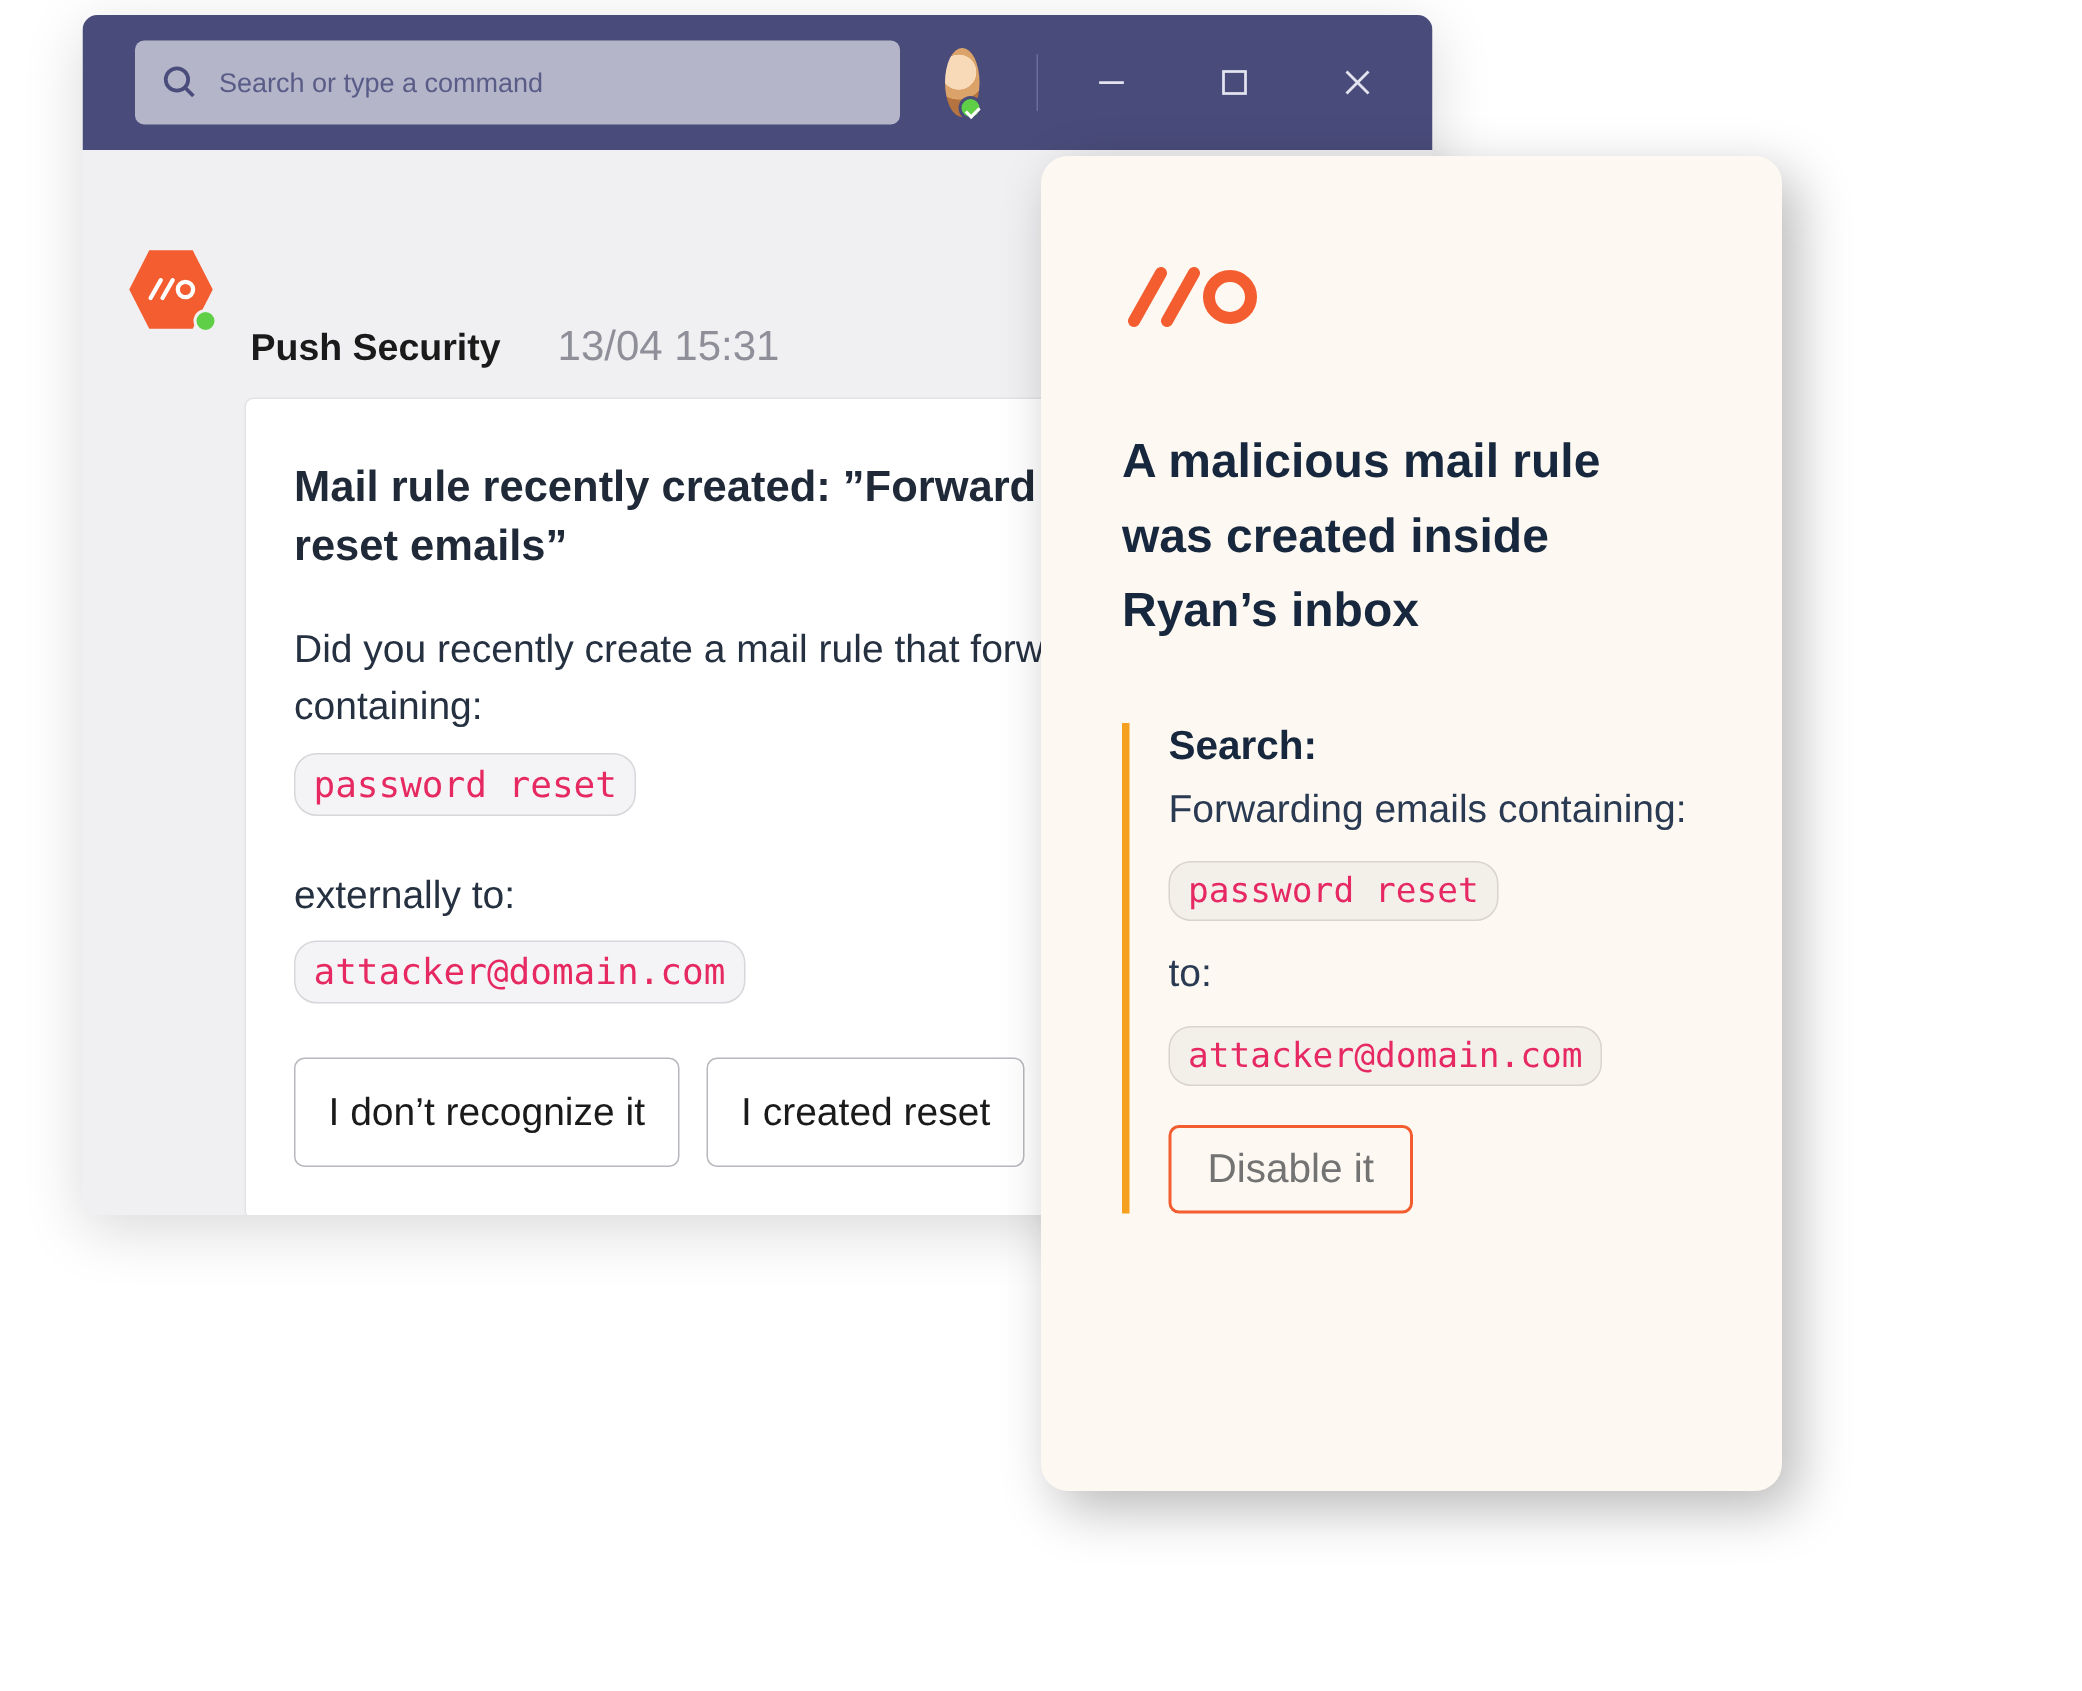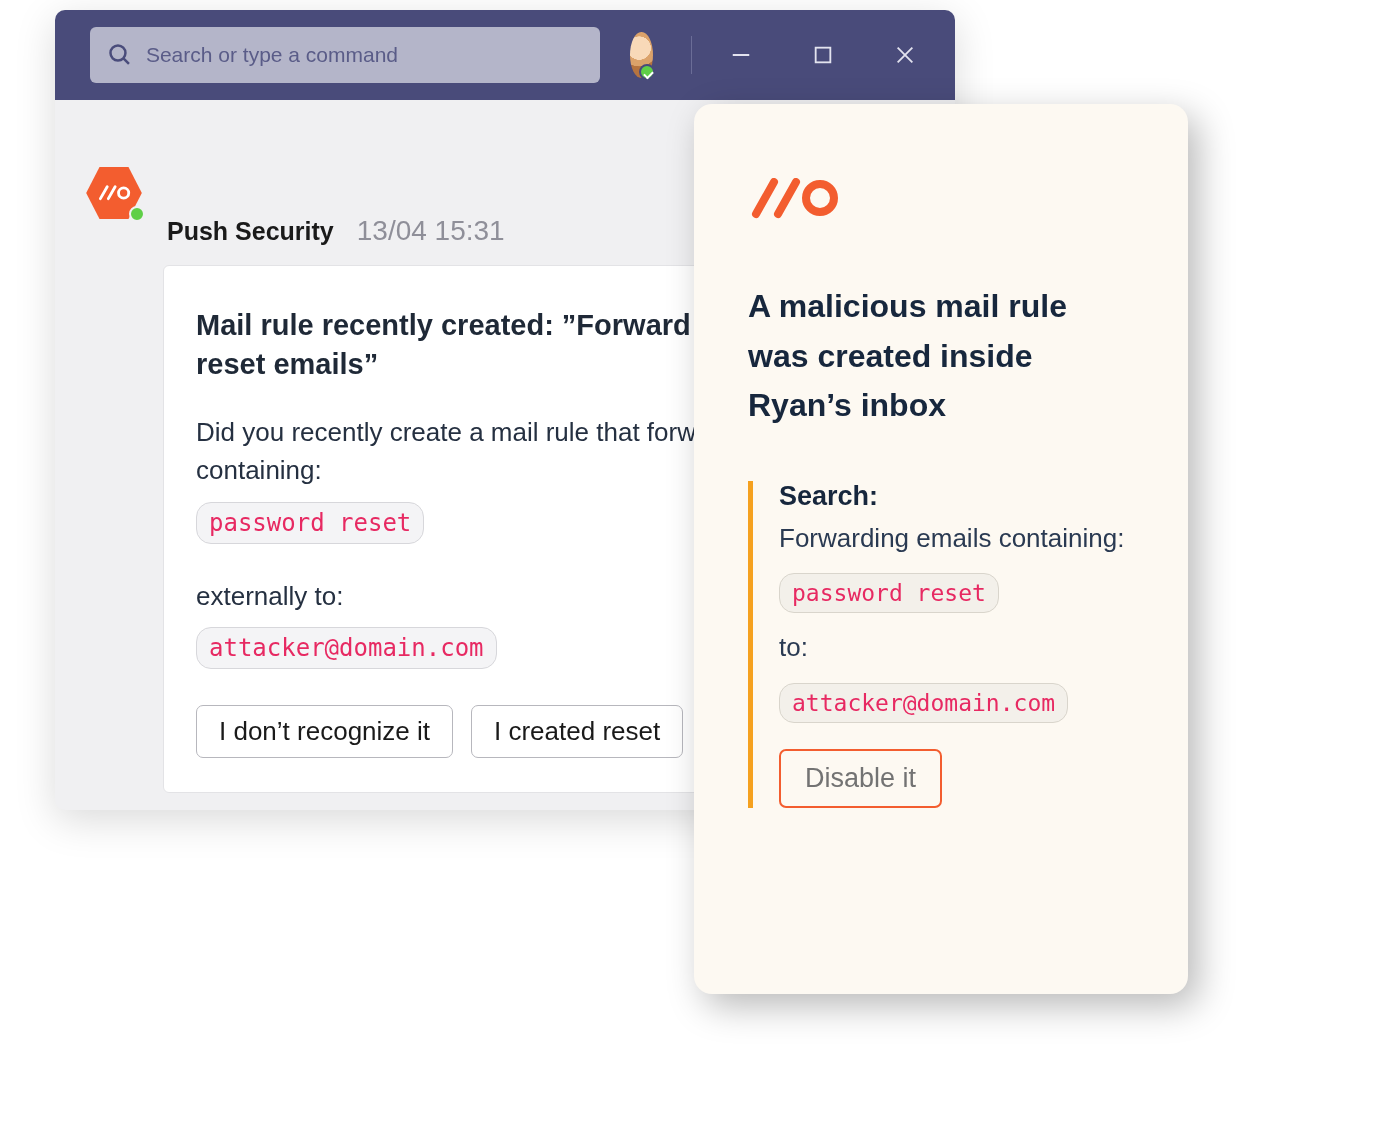--- a/index.html
+++ b/index.html
@@ -37,21 +37,21 @@
       display: flex;
       align-items: center;
       padding: 0 18px;
       gap: 14px;
     }
     .search-icon-svg { width: 26px; height: 26px; stroke: #4a4c7b; fill: none; stroke-width: 2.5; }
     .search-input {
       background: transparent;
       border: none;
       outline: none;
-      font-size: 21px;
+      font-size: 18px;
       color: #6d28d9;
       width: 100%;
     }
     .search-input::placeholder { color: #5a5c88; }
     .avatar {
       width: 46px; height: 46px; border-radius: 50%;
       background: radial-gradient(circle at 40% 35%, #f8d9b8 0 35%, #dba26a 36% 55%, #b5733f 56% 100%);
       position: relative;
       margin-left: 10px;
     }
@@ -79,21 +79,21 @@
     .hexagon {
       width: 58px; height: 58px;
       background: #f35d2f;
       clip-path: polygon(25% 5%, 75% 5%, 98% 50%, 75% 95%, 25% 95%, 2% 50%);
       display:flex; align-items:center; justify-content:center;
     }
     .hexagon svg { width: 34px; height: 20px; }
     .bot-avatar .presence-dot { right: -2px; bottom: 0; border-color: #f0f0f2; }
 
     .msg-col { flex: 1; }
-    .msg-header { display: flex; align-items: baseline; gap: 23px; padding: 8px 0 18px 4px;}
+    .msg-header { display: flex; align-items: baseline; gap: 38px; padding: 8px 0 18px 4px;}
     .sender { font-size: 25px; font-weight: 700; color: #1a1a1a; }
     .timestamp { font-size: 28px; color: #8f8f99; margin-top: 43px; }
 
     .card {
       background: #fff;
       border: 1px solid #e3e3e6;
       border-radius: 6px;
       padding: 40px 32px 34px 32px;
       width: 720px;
     }
@@ -110,21 +110,21 @@
       background: #f4f4f6;
       border: 1px solid #d7d7db;
       border-radius: 15px;
       padding: 6px 12px;
     }
     .mt { margin-top: 34px; }
     .btn-row { display: flex; gap: 18px; margin-top: 36px; }
     .pill-btn {
       font-size: 26px; color: #1a1a1a; background: #fff;
       border: 1.5px solid #b7b7bd; border-radius: 7px;
-      padding: 10px 22px; cursor: pointer;
+      padding: 20px 22px; cursor: pointer;
     }
 
     
     .side-panel {
       position: absolute;
       left: 694px; top: 104px;
       width: 494px; height: 890px;
       background: #fdf9f2;
       border-radius: 18px;
       padding: 74px 54px 44px 54px;

